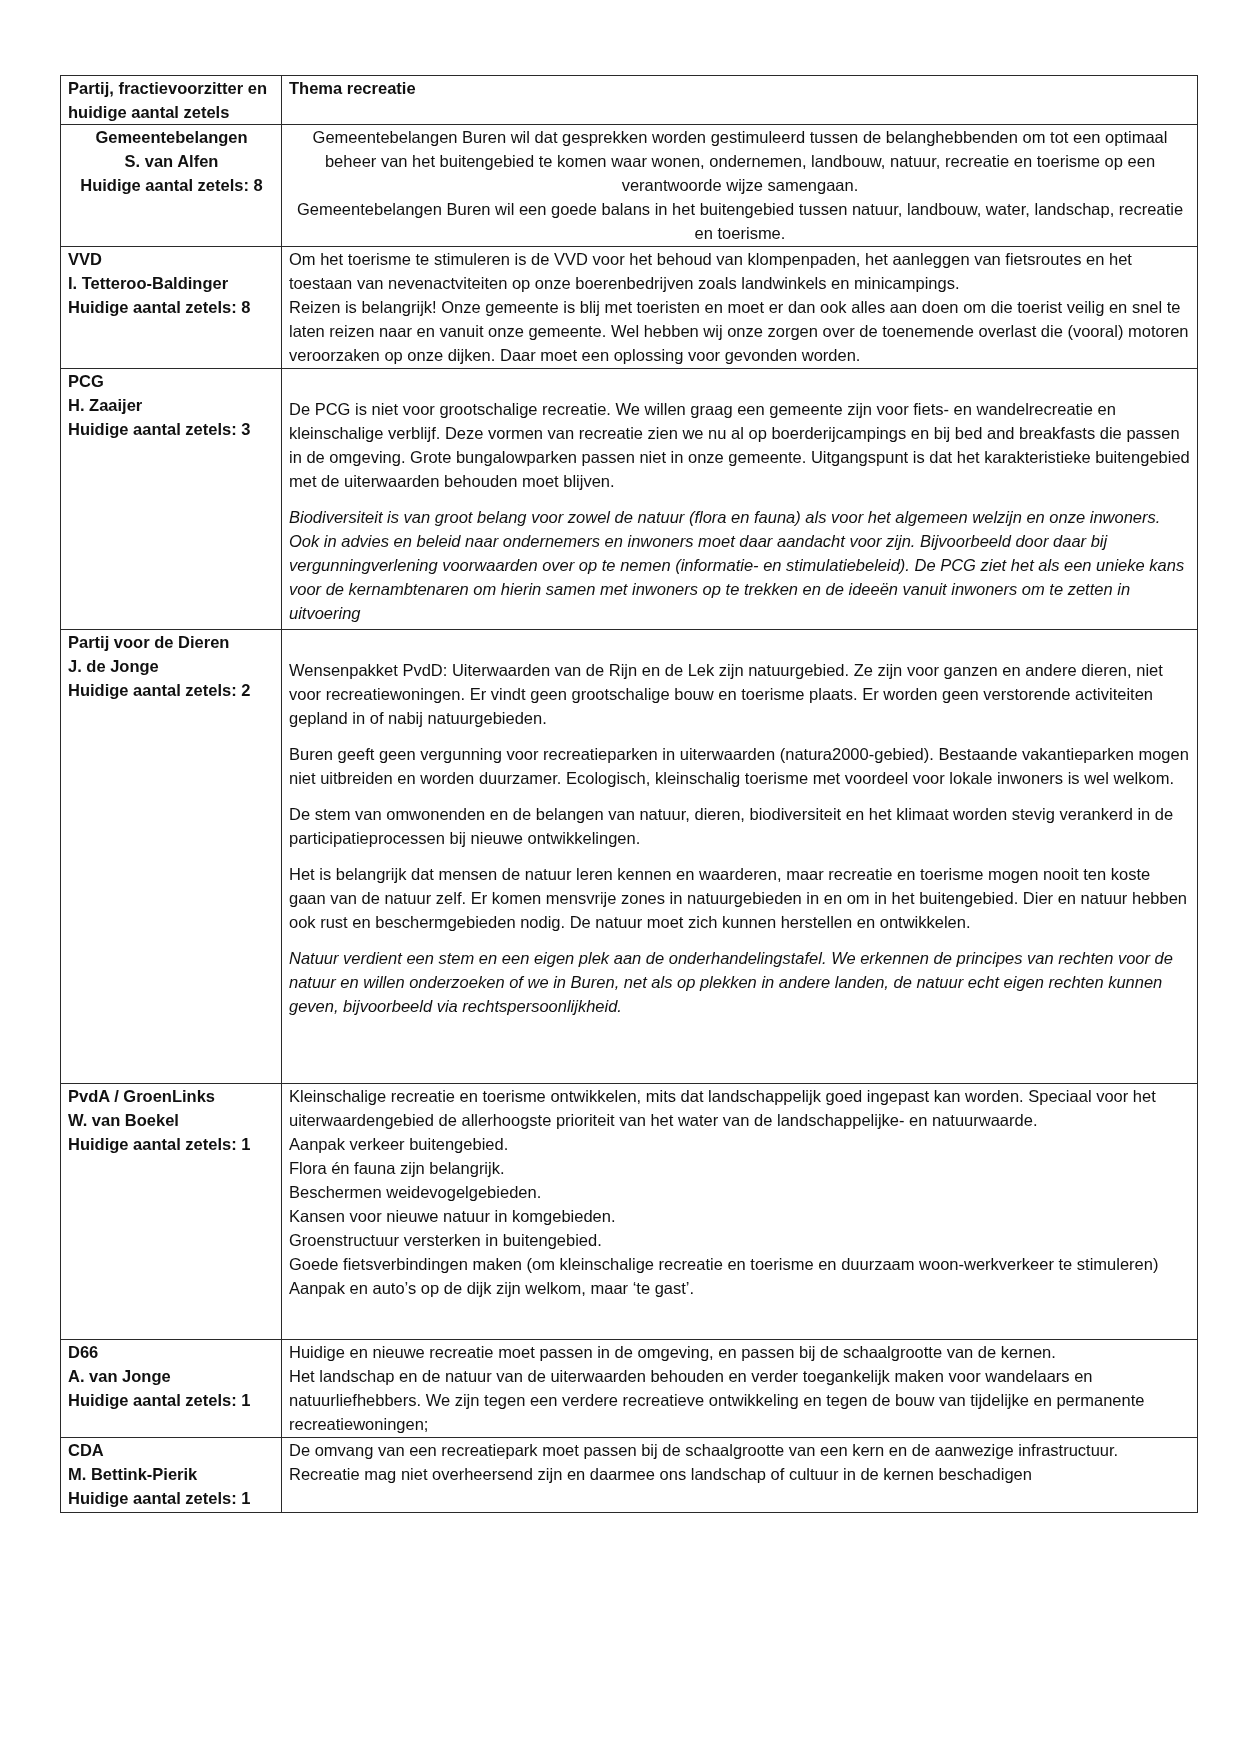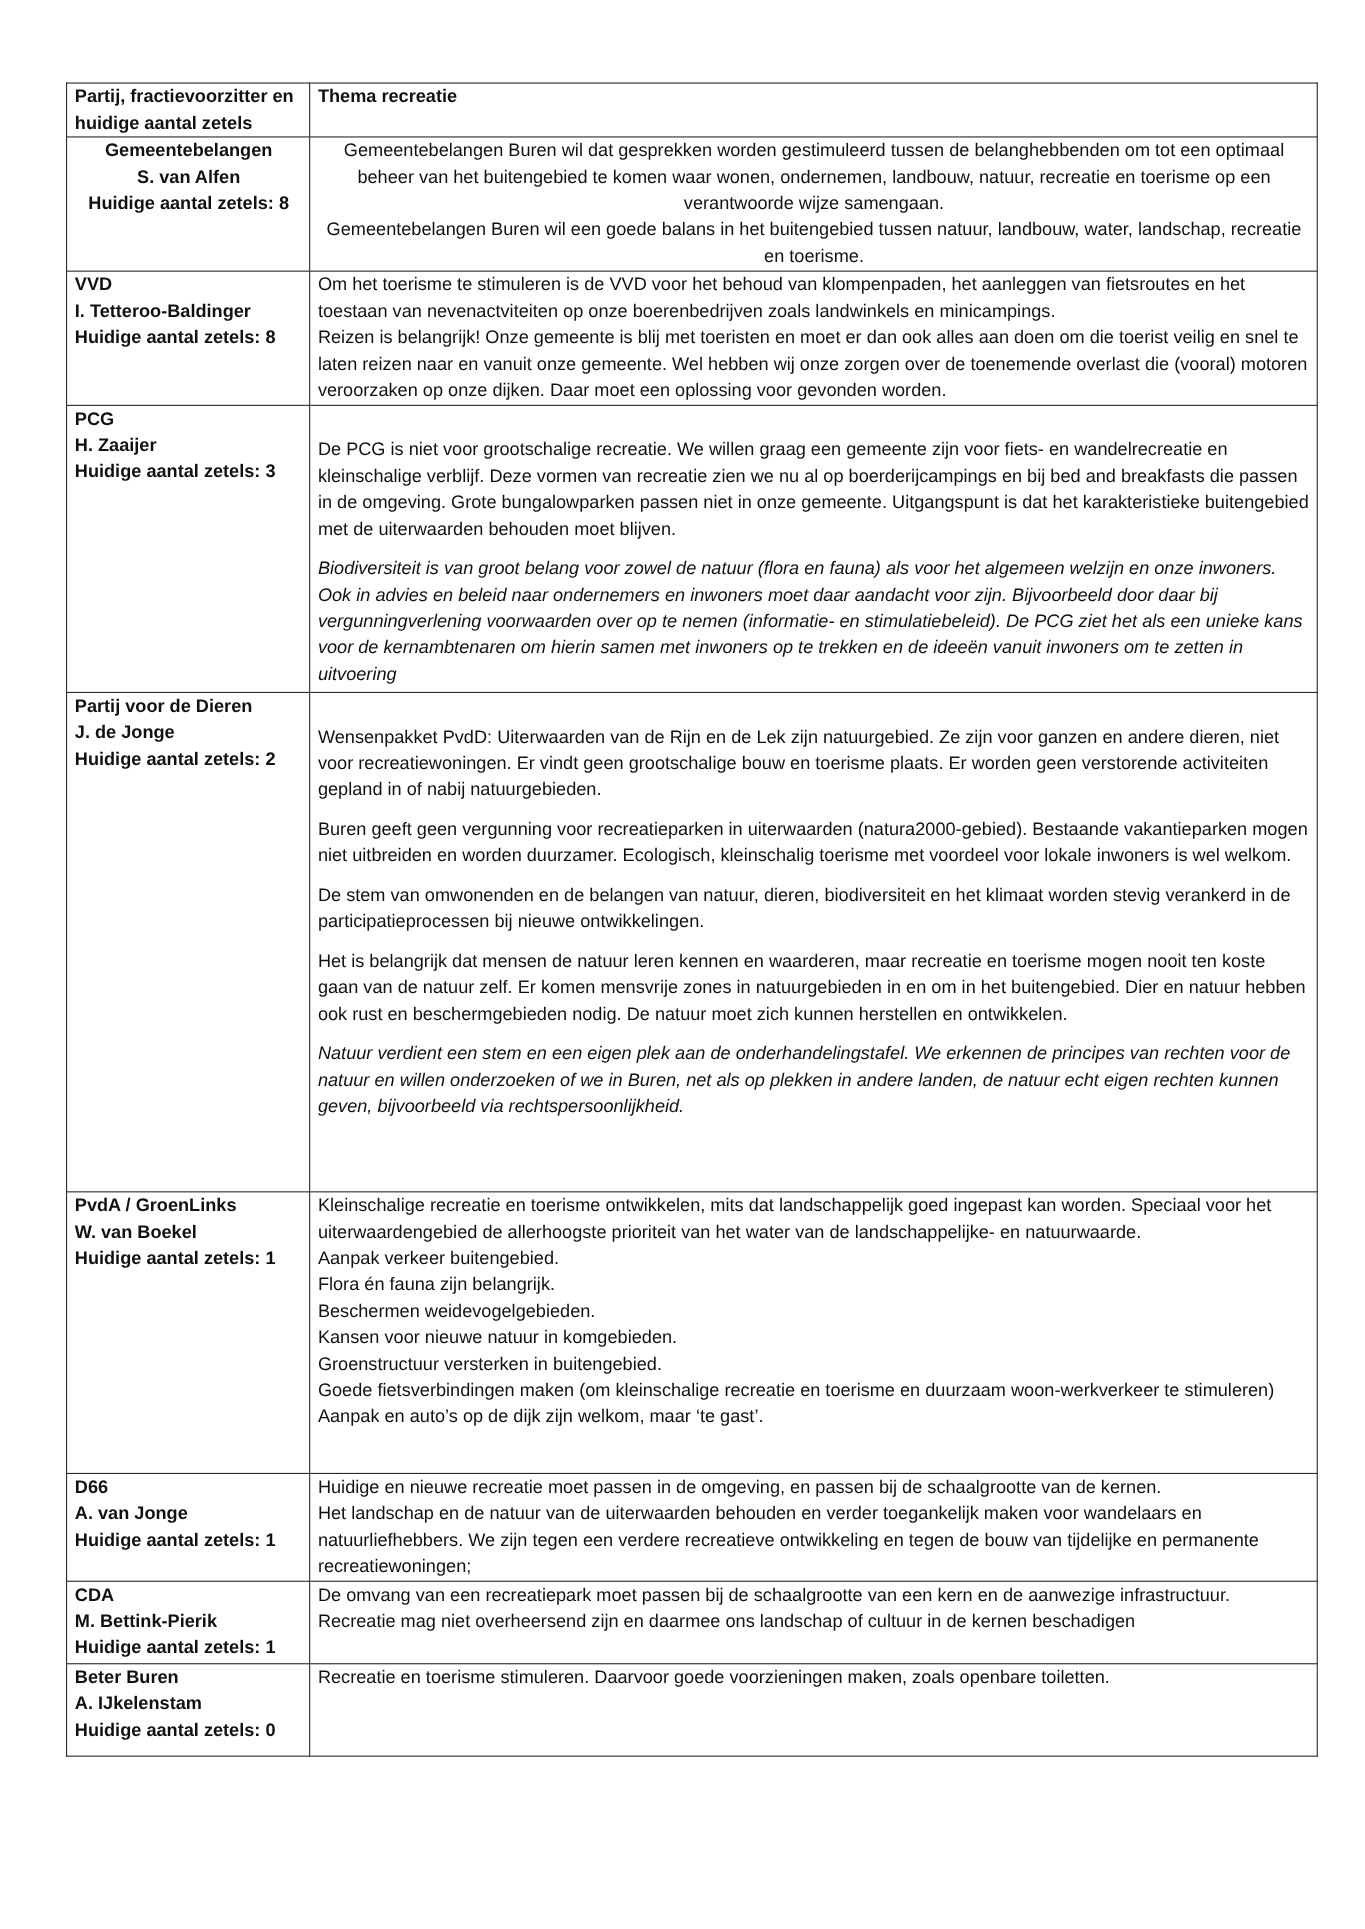--- a/index.html
+++ b/index.html
@@ -170,25 +170,15 @@
           <span class="line">CDA</span>
           <span class="line">M. Bettink-Pierik</span>
           <span class="line">Huidige aantal zetels: 1</span>
         </td>
         <td class="theme-cell">
           <p class="para">De omvang van een recreatiepark moet passen bij de schaalgrootte van een kern en de aanwezige infrastructuur.</p>
           <p class="para">Recreatie mag niet overheersend zijn en daarmee ons landschap of cultuur in de kernen beschadigen</p>
         </td>
       </tr>
 
-      <tr class="row-beter-buren">
-        <td class="party-cell">
-          <span class="line">Beter Buren</span>
-          <span class="line">A. IJkelenstam</span>
-          <span class="line">Huidige aantal zetels: 0</span>
-        </td>
-        <td class="theme-cell">
-          <p class="para">Recreatie en toerisme stimuleren. Daarvoor goede voorzieningen maken, zoals openbare toiletten.</p>
-        </td>
-      </tr>
     </tbody>
   </table>
 </div>
 
 </body></html>

